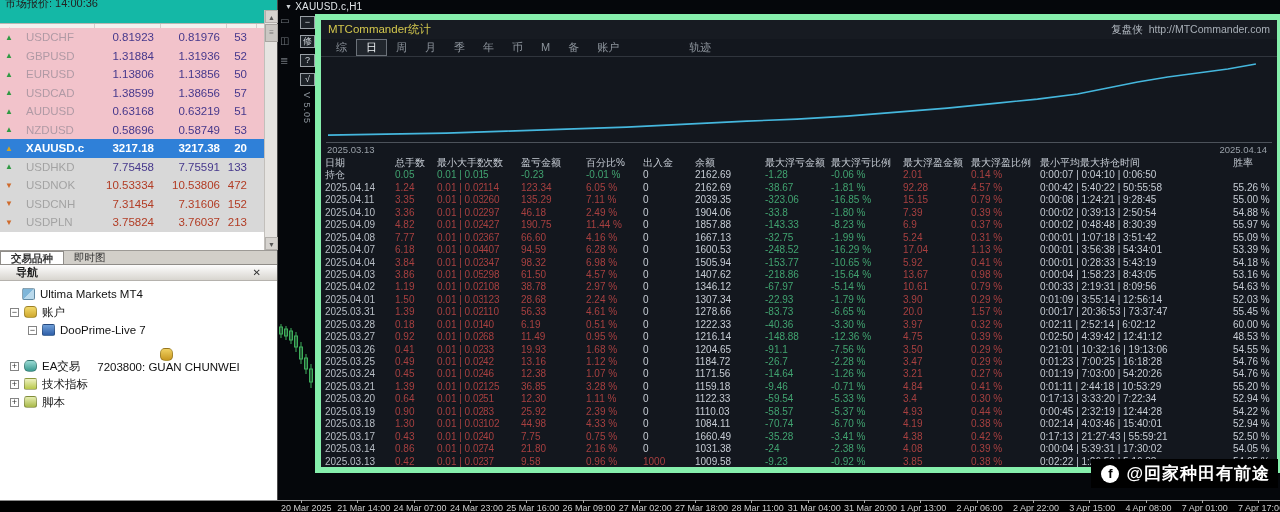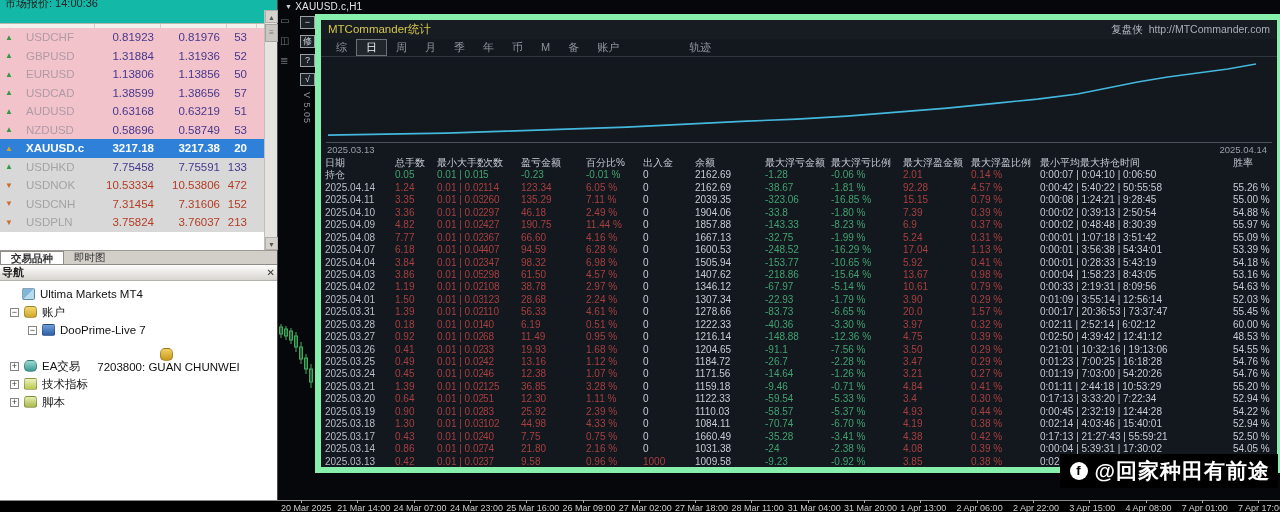--- a/index.html
+++ b/index.html
@@ -33,21 +33,21 @@
 .mw-scroll { position:absolute; top:10px; right:0; width:13px; height:240px; background:#e6e4e1; border-left:1px solid #c2bfbb; font-size:7px; color:#555; }
 .mw-scroll .sa { display:block; width:13px; height:13px; text-align:center; line-height:13px; background:#d6d3cf; border:1px solid #b3b0ac; }
 .mw-scroll .sa.bot { position:absolute; bottom:0; }
 .mw-scroll .thumb { position:absolute; top:14px; left:0; width:13px; height:18px; background:#cac7c3; border:1px solid #a8a5a1; font-size:8px; text-align:center; line-height:16px; color:#777; }
 .mw-tabs { position:absolute; top:250px; left:0; right:0; height:14px; background:#d2cfc9; border-top:1px solid #9d9a96; display:flex; align-items:stretch; font-size:10.5px; color:#333; }
 .mw-tab { padding:0 10px; line-height:13px; }
 .mw-tab.active { background:#fff; border:1px solid #8f8c88; border-bottom:none; font-weight:bold; }
 
 
 .navp { position:absolute; top:264px; left:0; right:0; bottom:0; background:#fff; border-top:1px solid #8f8c88; }
-.nav-title { height:16px; background:linear-gradient(#fdfdfd,#d8d5cf); border-bottom:1px solid #b5b2ad; display:flex; justify-content:space-between; align-items:center; padding:0 2px; font-size:11px; font-weight:bold; color:#222; }
+.nav-title { height:16px; background:linear-gradient(#fdfdfd,#d8d5cf); border-bottom:1px solid #b5b2ad; display:flex; justify-content:space-between; align-items:center; padding:0 16px; font-size:11px; font-weight:bold; color:#222; }
 .nav-close { font-weight:normal; font-size:10px; color:#333; }
 .tree { padding:4px 0 0 4px; }
 .tree-row { height:18px; display:flex; align-items:center; font-size:11.5px; color:#111; white-space:nowrap; }
 .tree-row.lvl0 { padding-left:4px; }
 .tree-row.lvl1 { padding-left:6px; }
 .tree-row.lvl2 { padding-left:24px; }
 .tree-row.lvl3 { padding-left:56px;flex-direction:column; }
 .exp { width:9px; height:9px; border:1px solid #848484; background:#fff; font-size:9px; line-height:7px; text-align:center; margin-right:5px; color:#333; flex:0 0 9px; visibility:hidden; }
 .exp.minus { visibility:visible; } .exp.minus::before { content:"−"; }
 .exp.plus  { visibility:visible; } .exp.plus::before  { content:"+"; }
@@ -93,21 +93,21 @@
 .trow.thead { color:#c6ccd4; }
 .trow.total { background:#21262e; border-top:1px solid #4c525a; }
 .c-date { color:#b9bfc7; }
 .c-w { color:#c6ccd4; }
 .c-r { color:#a84040; }
 .c-g { color:#41a370; }
 
 
 .wm { position:absolute; right:2px; bottom:12px; display:flex; align-items:center; gap:7px; background:#000; padding:3px 8px 3px 10px; }
 .fb { width:18px; height:18px; border-radius:50%; background:#fff; color:#000; font-weight:bold; text-align:center; line-height:18px; font-size:13px; }
-.wm-text { color:#fff; font-size:21px; font-weight:bold; letter-spacing:1px; }
+.wm-text { color:#fff; font-size:17px; font-weight:bold; letter-spacing:1px; }
 
 
 .timeline { position:absolute; left:0; right:0; bottom:0; height:12px; background:#000; border-top:1px solid #8a8a8a; }
 .tl-item { position:absolute; top:2px; font-size:9px; color:#cdcdcd; white-space:nowrap; }
 .tl-item::before { content:""; position:absolute; left:20px; top:-3px; width:1px; height:3px; background:#aaa; }
 </style>
 </head>
 <body>
 
 <div class="screen">

